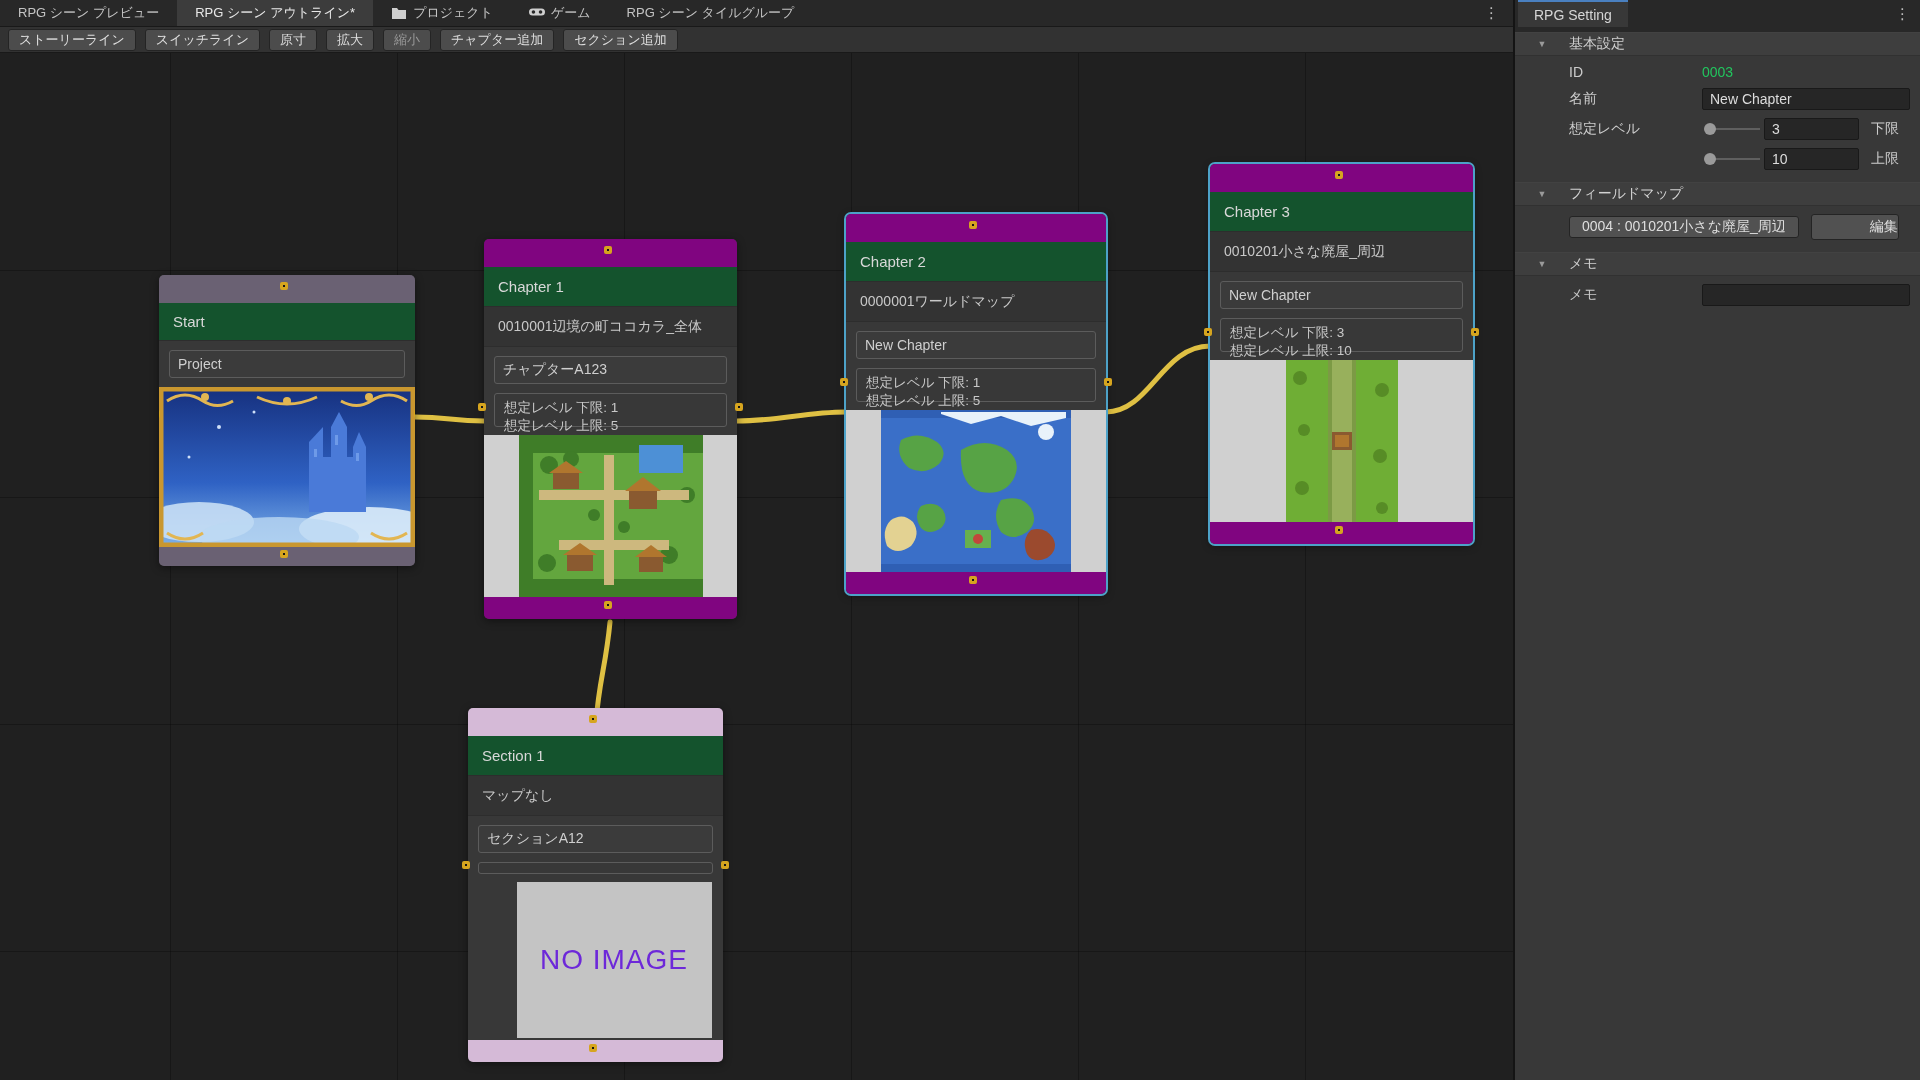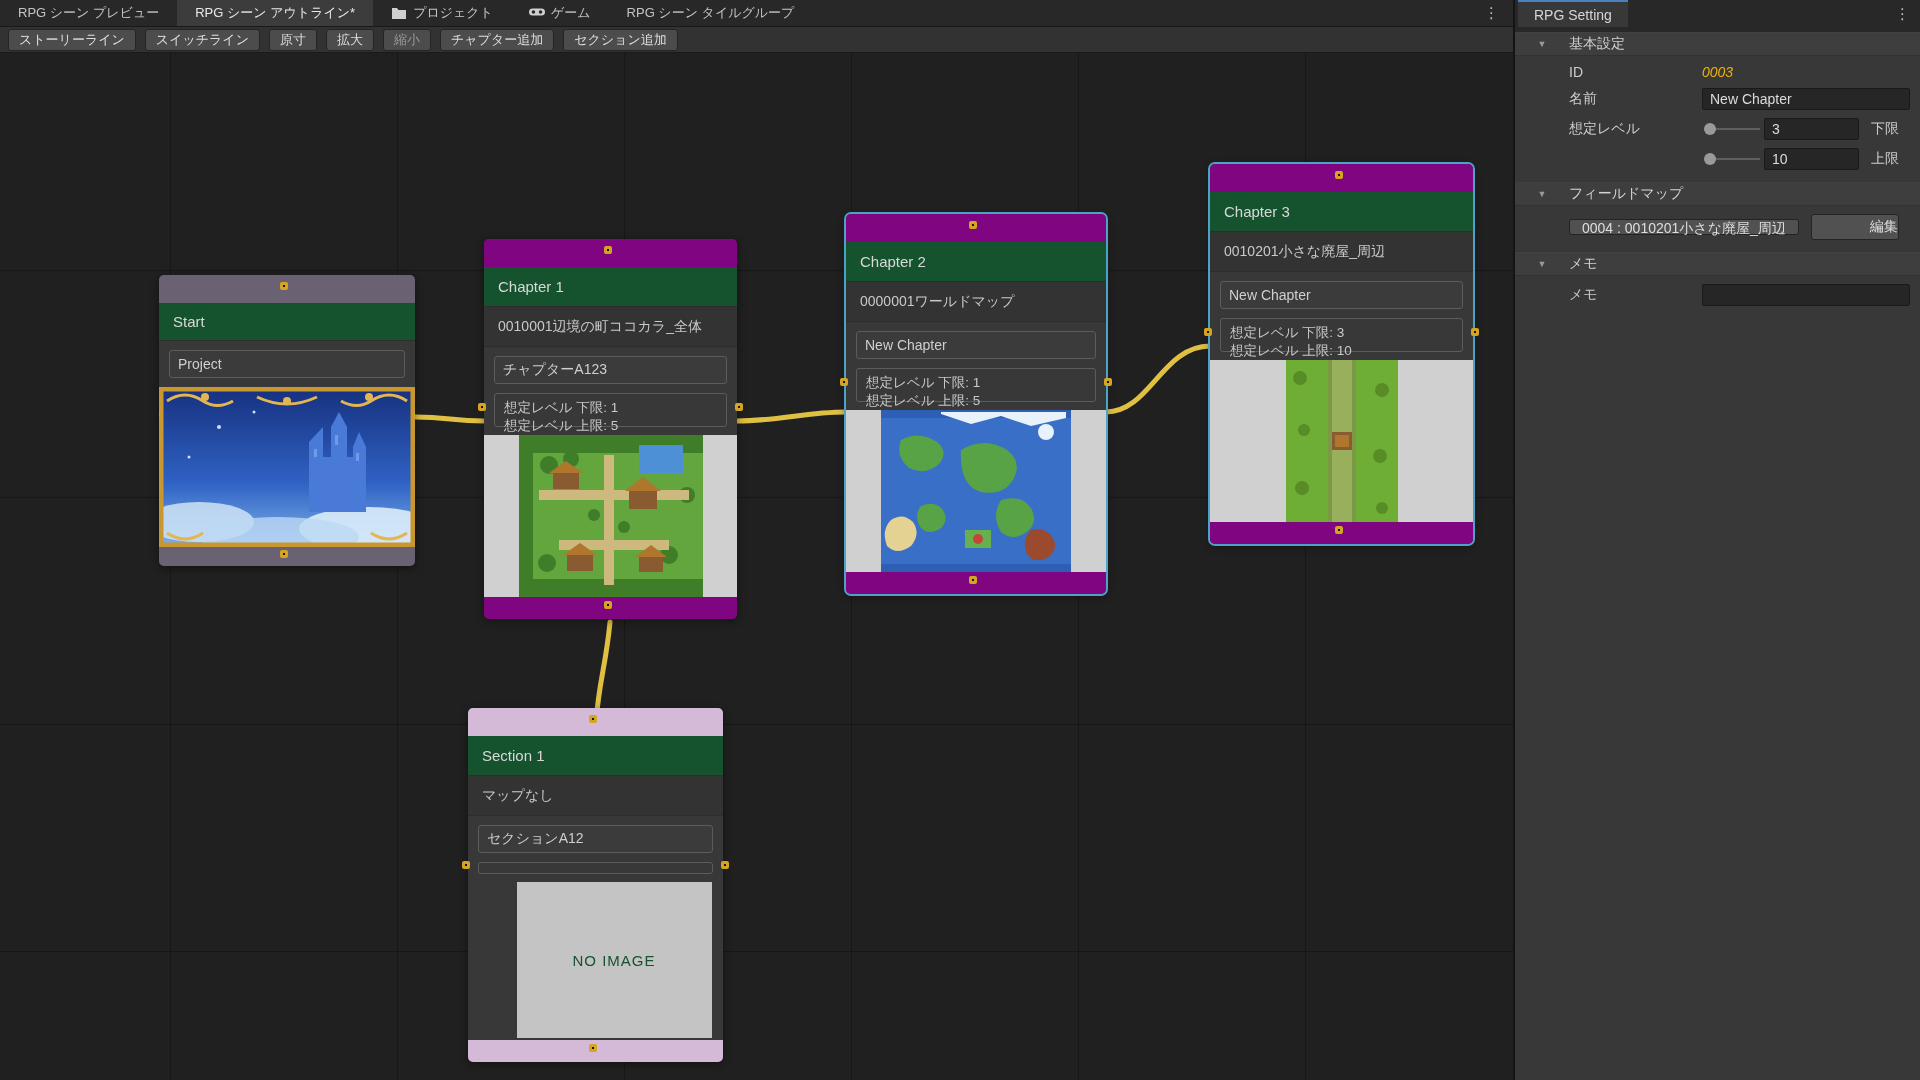--- a/index.html
+++ b/index.html
@@ -47,21 +47,21 @@
   .node-input-wrap { height:46px; display:flex; align-items:center; padding:0 10px; }
   .node-input { width:100%; height:28px; background:#3b3b3b; border:1px solid #5c5c5c; border-radius:3px;
     color:#cfcfcf; font-size:14px; padding:0 8px; font-family:inherit; }
   .level-box { position:relative; margin:0 10px; height:34px; border:1px solid #5c5c5c; border-radius:3px;
     color:#c8c8c8; font-size:13.5px; padding:5px 9px; line-height:18px; }
   .level-spacer { height:8px; }
   .thin-box { position:relative; margin:0 10px; height:12px; border:1px solid #5c5c5c; border-radius:3px; }
   .img-area { position:relative; background:#d0d0d0; display:flex; align-items:center;
     justify-content:center; overflow:hidden; }
   .img-area.darkbg { background:#383838; }
-  .noimg { width:195px; height:156px; background:#c4c4c4; color:#14532d; font-size:15px;
+  .noimg { width:195px; height:156px; background:#c4c4c4; color:#6d28d9; font-size:28px;
     display:flex; align-items:center; justify-content:center; letter-spacing:1px;margin-left:37px; }
 
   .port { position:absolute; width:8px; height:8px; background:#151515;
     border:3px solid #d6a51f; border-radius:2px; z-index:3; }
   .p-top { left:50%; top:50%; margin-left:-7px; margin-top:-7px; }
   .p-bot { left:50%; top:50%; margin-left:-7px; margin-top:-7px; }
   .p-left { left:-17px; top:50%; margin-top:-7px; }
   .p-right { right:-17px; top:50%; margin-top:-7px; }
   .p-left-edge { left:-7px; top:23px; }
   .p-right-edge { right:-7px; top:23px; }
@@ -72,32 +72,32 @@
   .insp-tabbar { position:relative; height:32px; background:#282828; }
   .insp-tab { position:absolute; left:3px; top:0; height:27px; padding:0 16px; background:#383838;
     border-top:2px solid #4a80c0; color:#d6d6d6; font-size:14px; display:flex; align-items:center; }
   .insp-kebab { position:absolute; right:10px; top:5px; color:#bdbdbd; font-size:15px; }
   .sec-head { position:relative; height:24px; display:flex; align-items:center; color:#d2d2d2;
     font-size:14px; background:#3e3e3e; border-bottom:1px solid #313131; border-top:1px solid #424242; }
   .sec-head .tri { width:54px; text-align:center; color:#9a9a9a; font-size:9px; }
   .row { display:flex; align-items:center; padding-left:54px; margin-top:8px; }
   .row .lbl { width:133px; color:#cccccc; font-size:14px; }
   .ctrl { display:flex; align-items:center; }
-  .ival { color:#eab308; font-size:14px;font-style:italic; }
+  .ival { color:#22c55e; font-size:14px; }
   .itext { background:#262626; border:1px solid #191919; border-radius:2px; color:#dcdcdc;
     font-size:14px; height:22px; padding:0 7px; font-family:inherit; }
   .w-wide { width:208px; }
   .w-num { width:95px; }
   .slider { position:relative; width:58px; height:22px; margin-right:4px; }
   .slider .track { position:absolute; left:8px; right:0; top:10px; height:2px; background:#5f5f5f; }
   .slider .knob { position:absolute; left:2px; top:5px; width:12px; height:12px; border-radius:50%;
     background:#9a9a9a; }
   .sfx { color:#cccccc; font-size:14px; margin-left:12px; }
   .mapbtn { background:#515151; border:1px solid #242424; border-radius:3px; color:#dedede;
-    font-size:14px; height:16px; padding:0 12px; font-family:inherit; }
+    font-size:14px; height:22px; padding:0 12px; font-family:inherit; }
   .editbtn { background:#515151; border:1px solid #242424; border-radius:3px; color:#dedede;
     font-size:14px; height:26px; width:88px; margin-left:12px; font-family:inherit;text-align:right; }
 </style>
 </head>
 <body>
 
 <div class="app">
 
   <div class="tabbar">
     <div class="tab">

